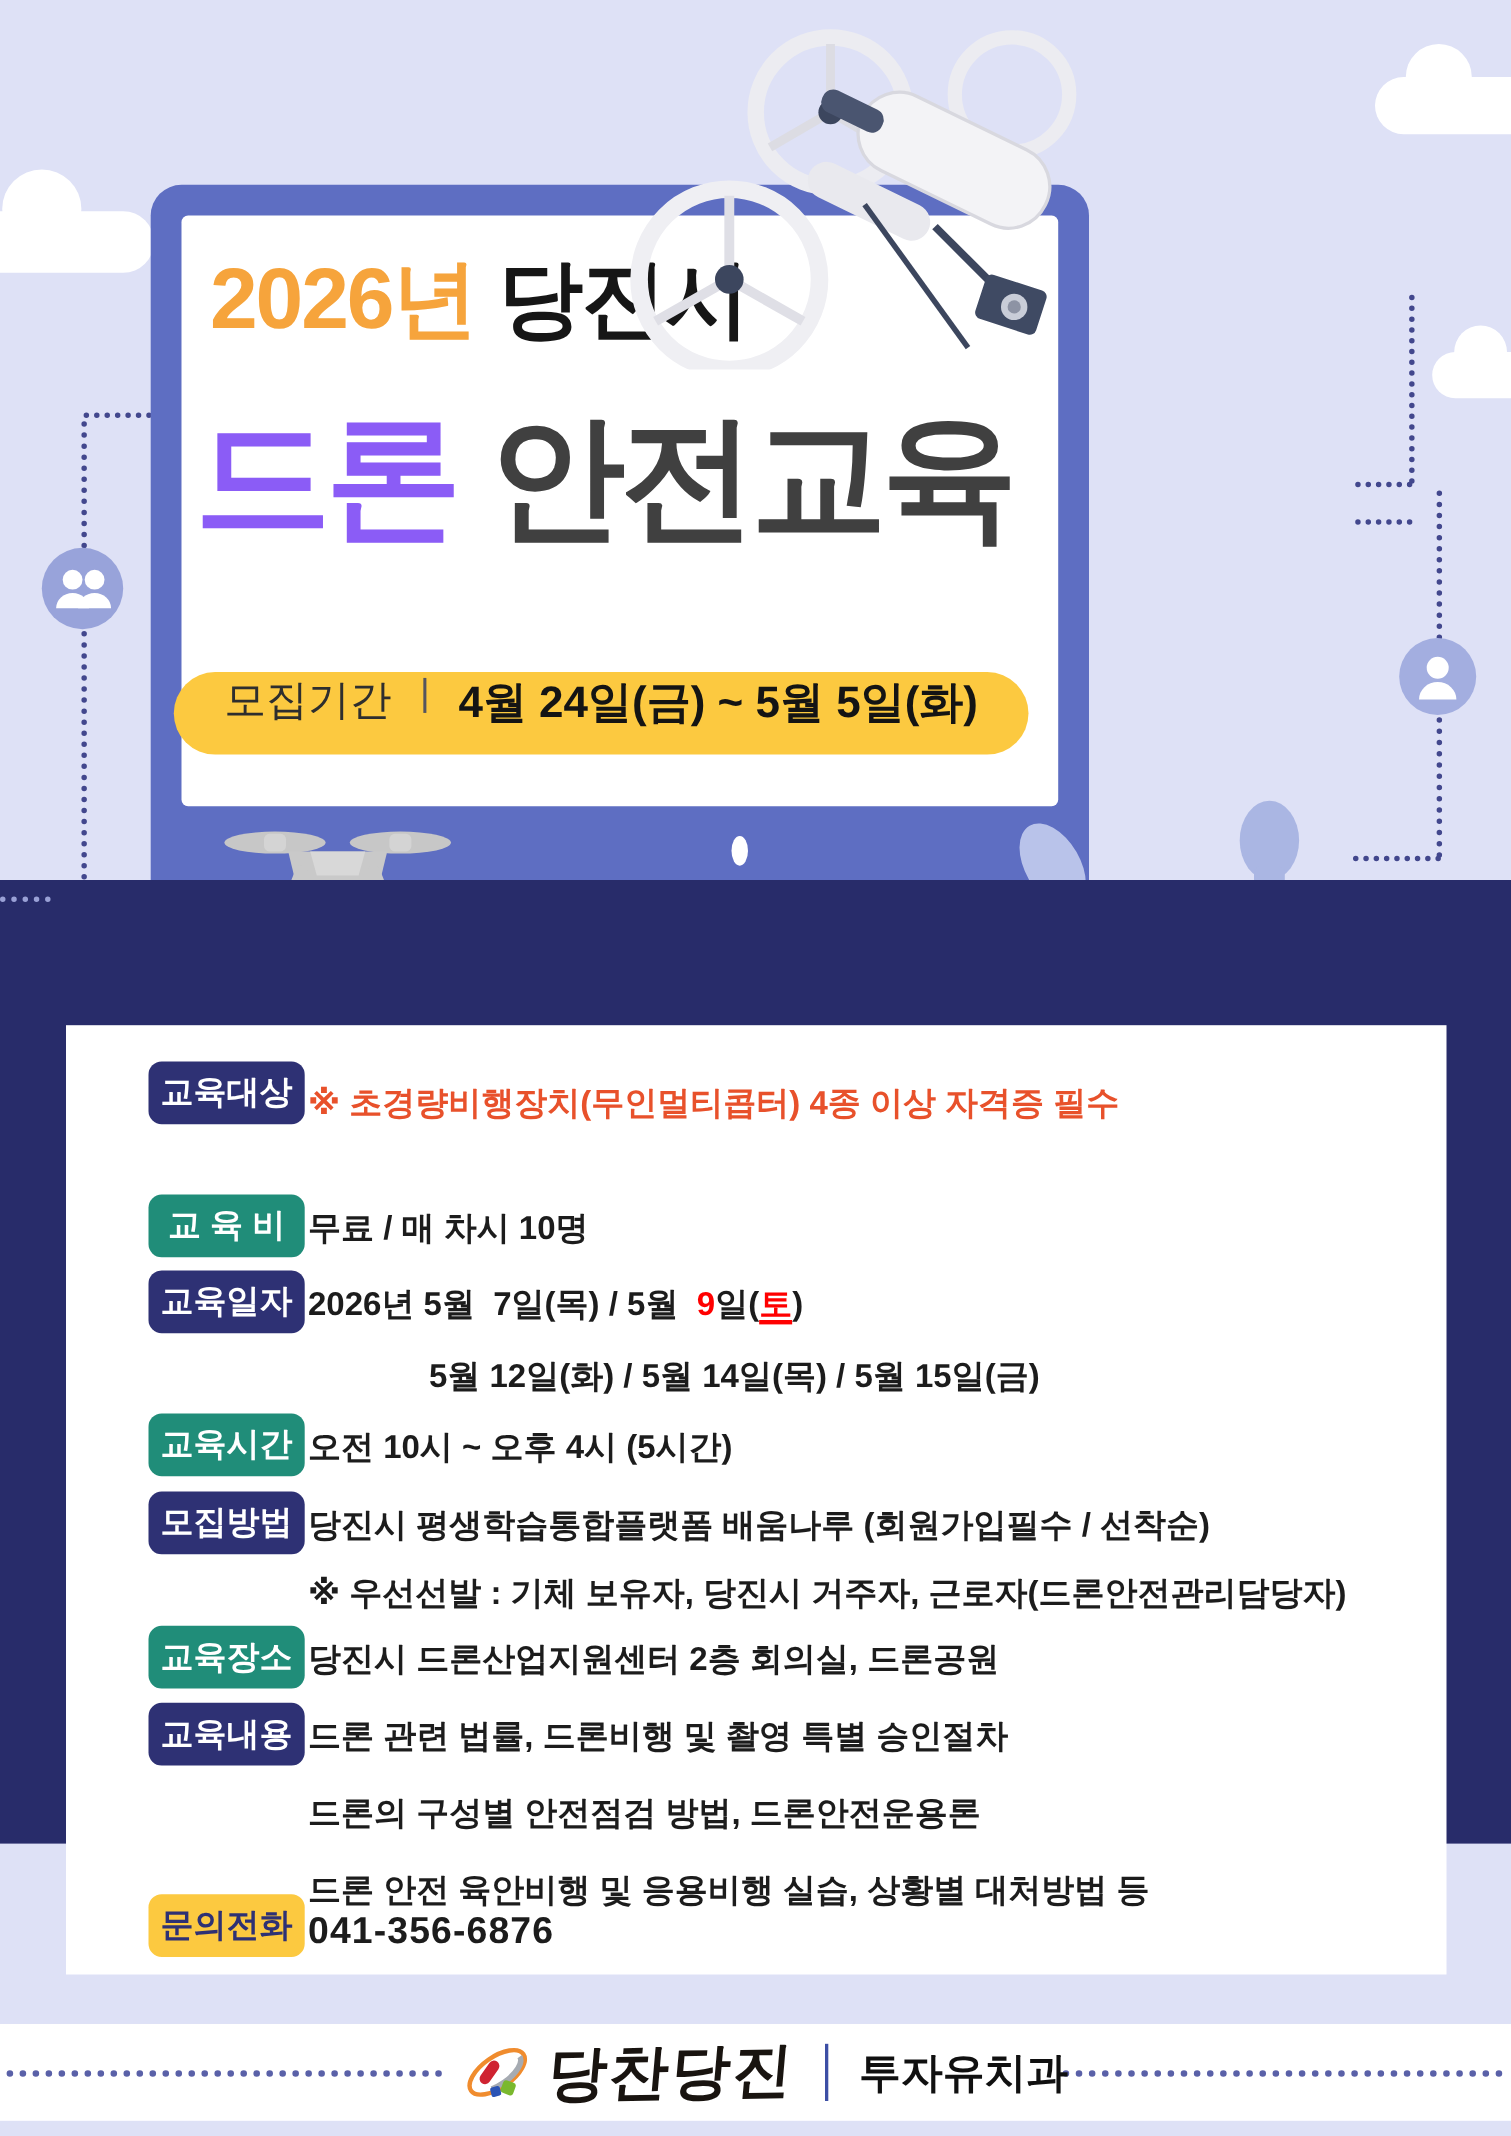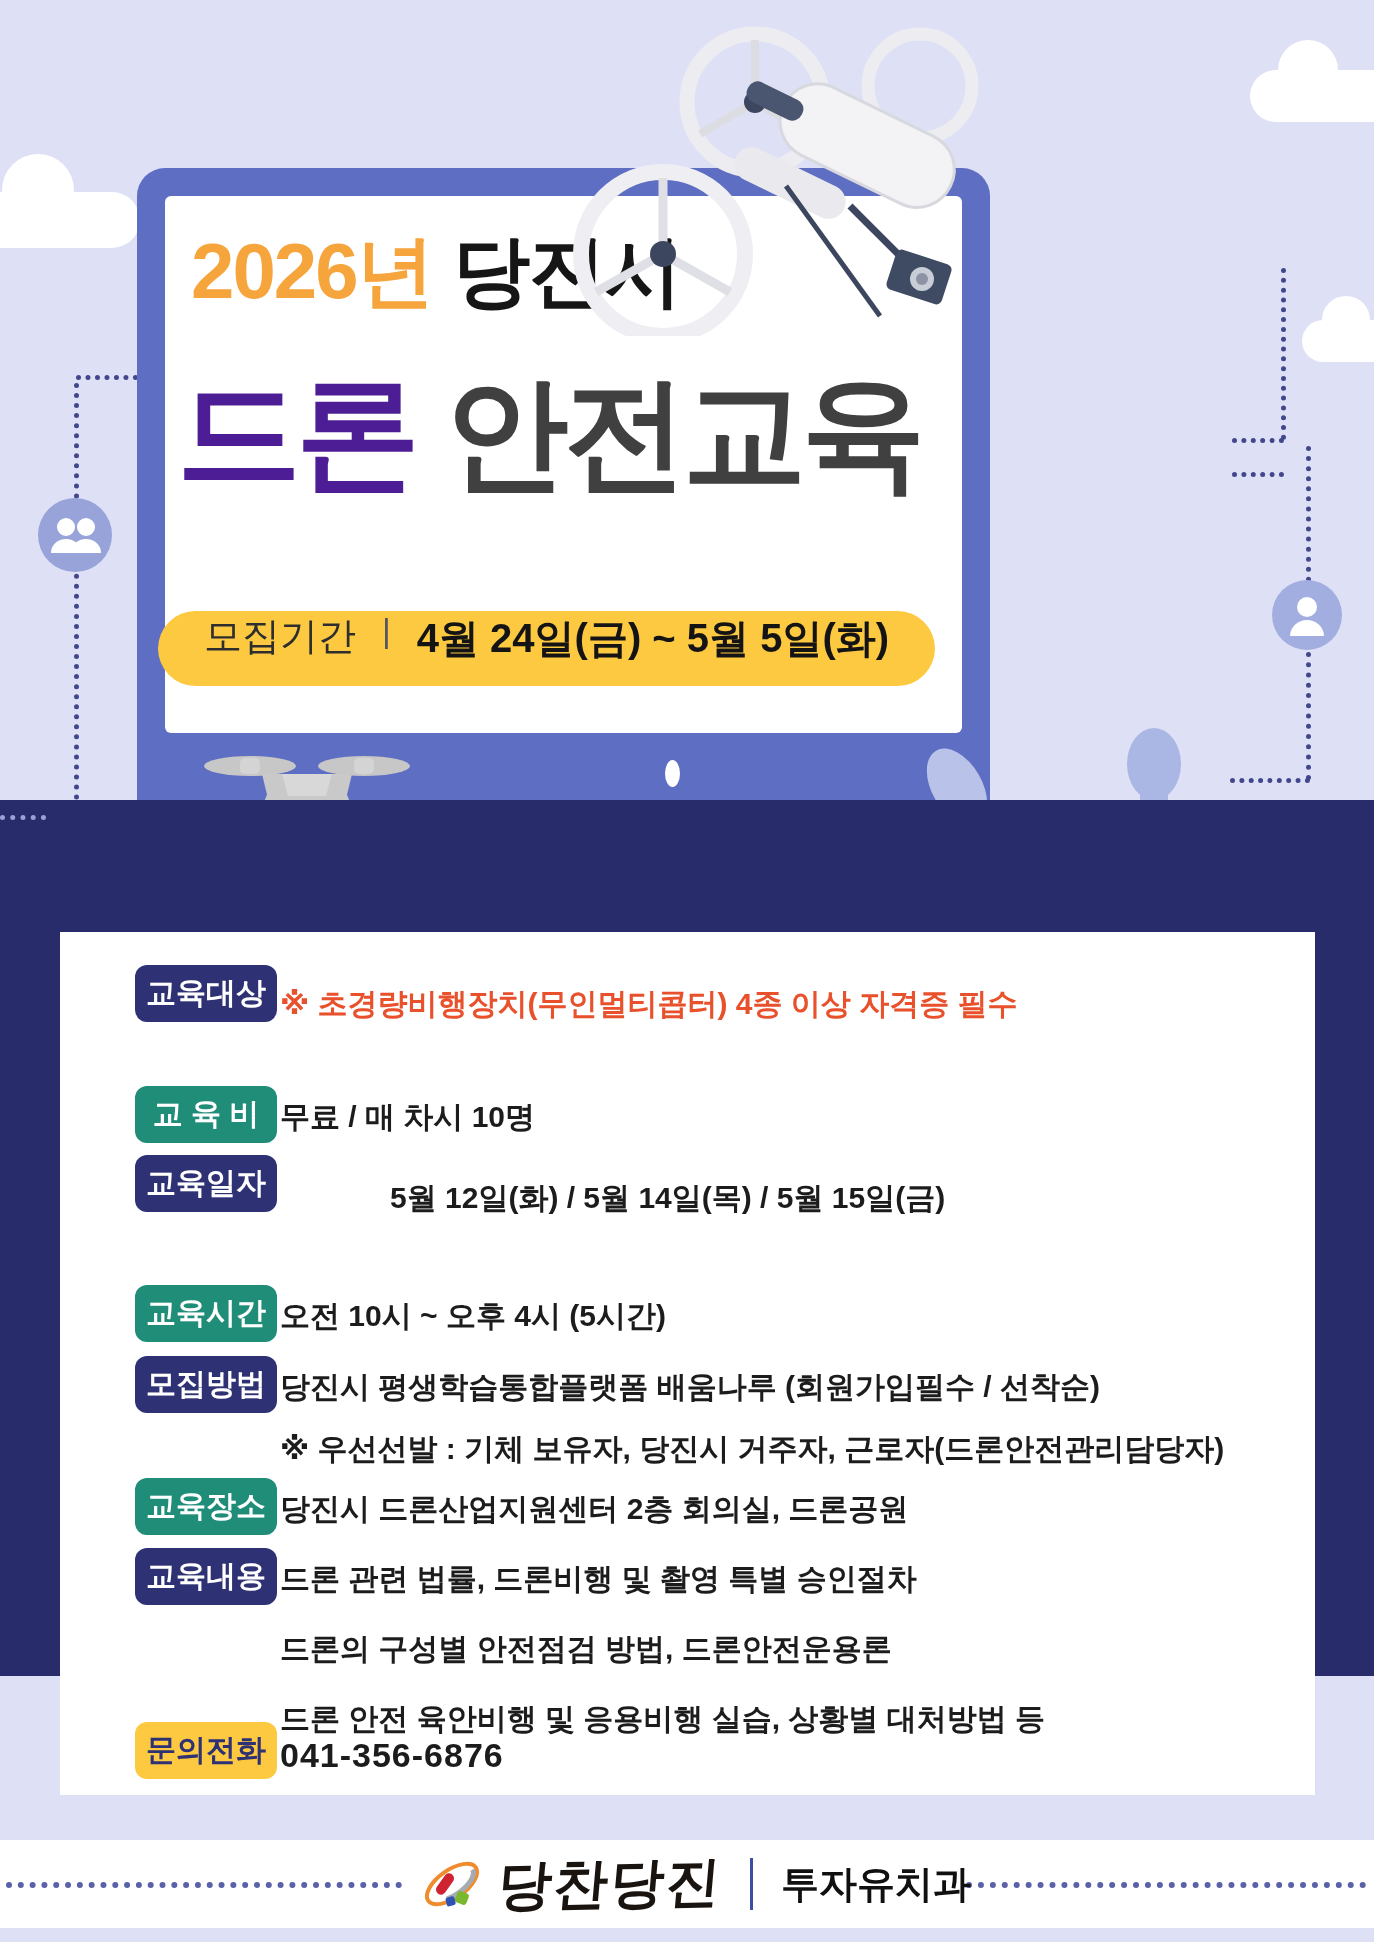--- a/index.html
+++ b/index.html
@@ -30,21 +30,21 @@
 
   
   .monitor { position:absolute; left:137px; top:168px; width:853px; height:660px; background:#5e6ec2; border-radius:28px;padding-left:18px; }
   .screen { position:absolute; left:28px; top:28px; width:797px; height:537px; background:#ffffff; border-radius:6px; }
   .camera-dot { position:absolute; left:528px; top:592px; width:15px; height:27px; background:#ffffff; border-radius:50%; }
 
   .title-line1 { position:absolute; left:26px; top:24px; font-size:78px; font-weight:800; letter-spacing:-2px; white-space:nowrap; }
   .title-line1 .year { color:#f6a43c; }
   .title-line1 .city { color:#161616; }
   .title-line2 { position:absolute; left:12px; top:156px; font-size:124px; font-weight:900; letter-spacing:-5px; white-space:nowrap; }
-  .title-line2 .t-drone { color:#4c1d95; }
+  .title-line2 .t-drone { color:#8b5cf6; }
   .title-line2 .t-safety { color:#404040; }
 
   .recruit-banner { position:absolute; left:-7px; top:415px; width:777px; height:75px; background:#fcc940; border-radius:38px;
                     display:flex; align-items:flex-start; justify-content:center; gap:26px; white-space:nowrap; }
   .recruit-banner .r-label { font-size:38px; font-weight:500; color:#2e2e2e; }
   .recruit-banner .r-div { font-size:34px; font-weight:300; color:#55555f; }
   .recruit-banner .r-period { font-size:40px; font-weight:800; color:#141414; }
 
   .deco { position:absolute; }
 
@@ -212,20 +212,21 @@
       <div class="row" style="top:154px;">
         <div class="badge b-teal">교 육 비</div>
         <div class="content">
           <div class="line">무료 / 매 차시 10명</div>
         </div>
       </div>
 
       <div class="row" style="top:223px;">
         <div class="badge b-navy">교육일자</div>
         <div class="content">
+          <div class="line pre"><span>2026년 5월  7일(목) / 5월  </span><span class="date-red">9</span><span>일(</span><span class="date-red-u">토</span><span>)</span></div>
           <div class="line date2">5월 12일(화) / 5월 14일(목) / 5월 15일(금)</div>
         </div>
       </div>
 
       <div class="row" style="top:353px;">
         <div class="badge b-teal">교육시간</div>
         <div class="content">
           <div class="line">오전 10시 ~ 오후 4시 (5시간)</div>
         </div>
       </div>

